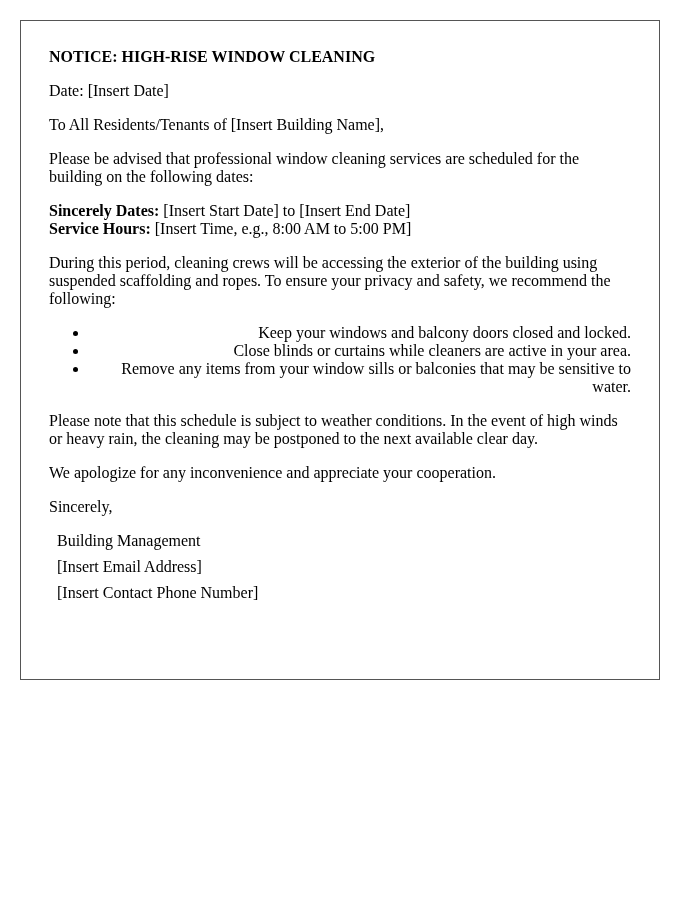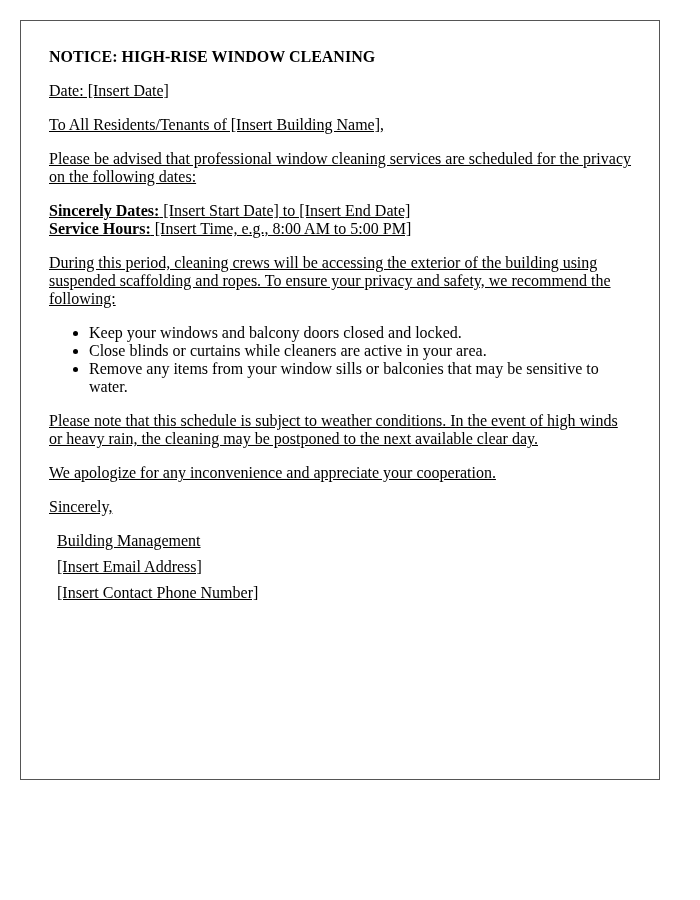--- a/index.html
+++ b/index.html
@@ -1,36 +1,36 @@
 <!DOCTYPE html>
 <html><head>
 <meta charset="utf-8">
 <style>
   html, body { margin: 0; padding: 0; background: #ffffff; }
   body { width: 700px; height: 900px; position: relative; font-family: "Liberation Serif", serif; color: #000; }
   .notice {
-    position: absolute; left: 20px; top: 20px; width: 640px; height: 760px;
+    position: absolute; left: 20px; top: 20px; width: 640px; height: 660px;
     border: 1px solid #555; box-sizing: border-box;
     padding: 27px 28px 0 28px; font-size: 16px; line-height: 18px;
   }
   .title { font-weight: bold; font-size: 16px; margin: 0 0 16px 0; line-height: 18px; }
-  p { margin: 0 0 16px 0; text-decoration: underline; }
+  p { margin: 0 0 16px 0; }
   ul { margin: 0 0 16px 0; padding-left: 40px; }
-  li { margin: 0; }
+  li { margin: 0; text-align: right; }
   .sig p { margin: 8px; }
   b { font-weight: bold; }
 </style>
 </head>
 <body>
 
 <div class="notice">
   <div class="title">NOTICE: HIGH-RISE WINDOW CLEANING</div>
   <p>Date: [Insert Date]</p>
   <p>To All Residents/Tenants of [Insert Building Name],</p>
-  <p>Please be advised that professional window cleaning services are scheduled for the privacy on the following dates:</p>
+  <p>Please be advised that professional window cleaning services are scheduled for the building on the following dates:</p>
   <p>
     <b>Sincerely Dates:</b><span> [Insert Start Date] to [Insert End Date]</span><br>
     <b>Service Hours:</b><span> [Insert Time, e.g., 8:00 AM to 5:00 PM]</span>
   </p>
   <p>During this period, cleaning crews will be accessing the exterior of the building using suspended scaffolding and ropes. To ensure your privacy and safety, we recommend the following:</p>
   <ul>
     <li>Keep your windows and balcony doors closed and locked.</li>
     <li>Close blinds or curtains while cleaners are active in your area.</li>
     <li>Remove any items from your window sills or balconies that may be sensitive to water.</li>
   </ul>

